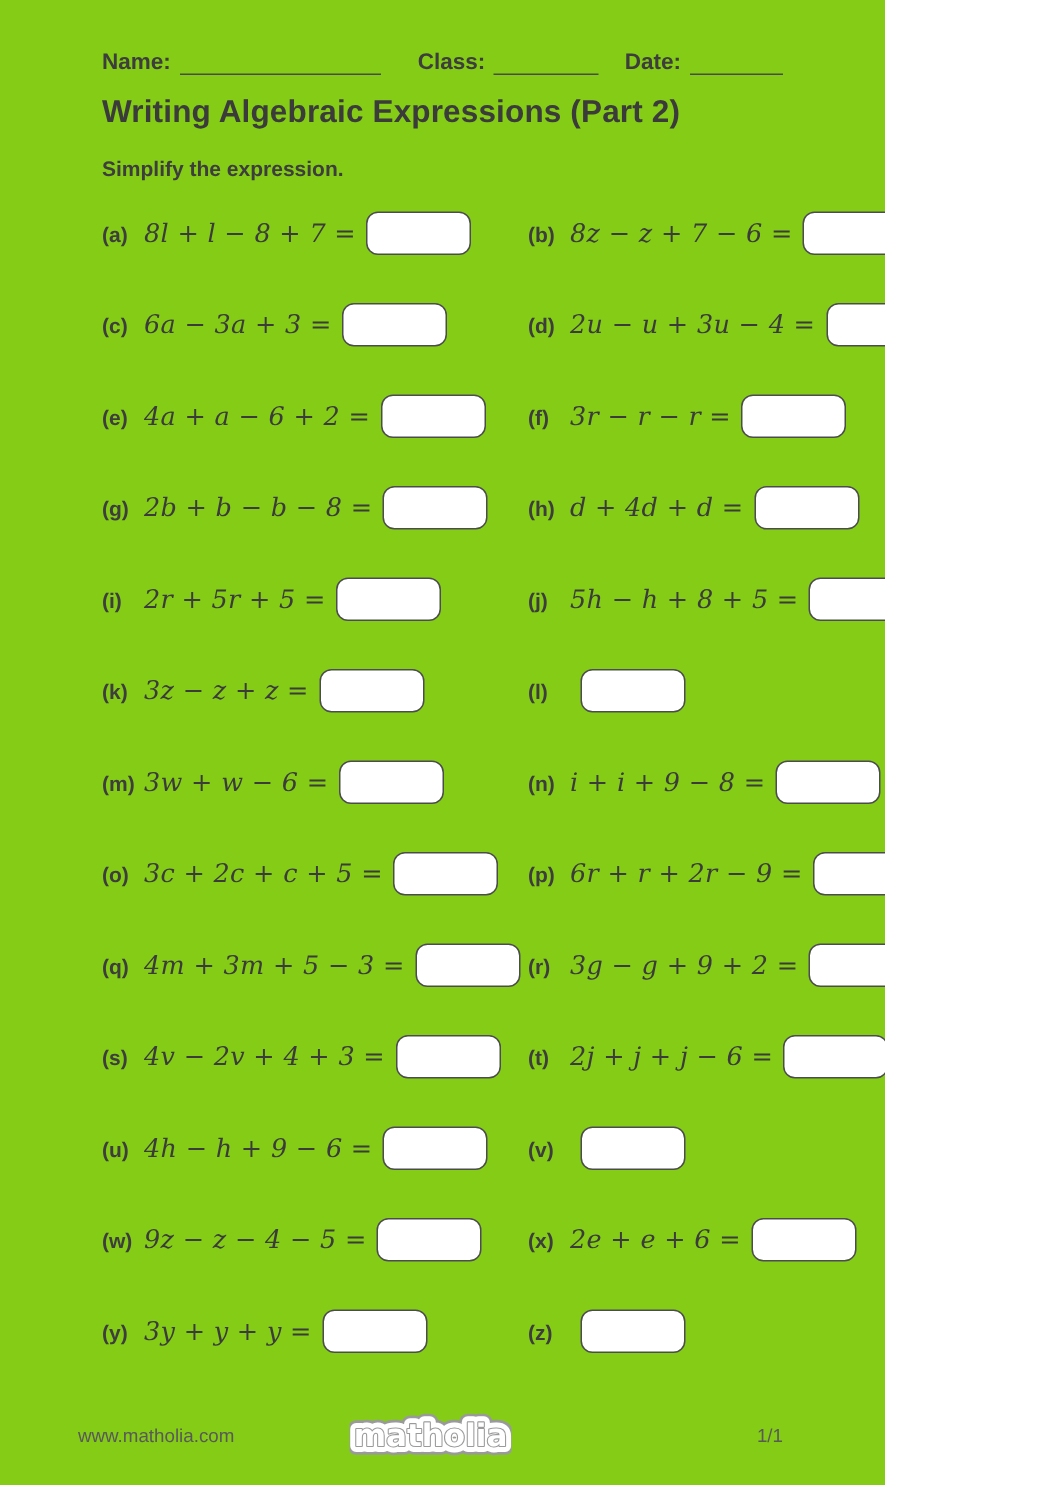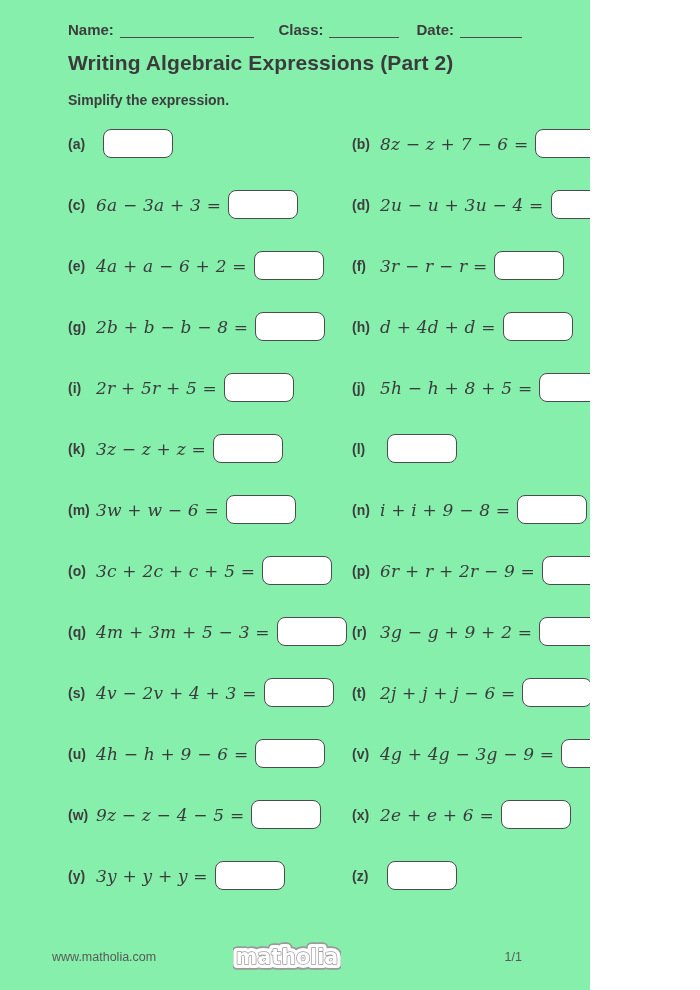--- a/index.html
+++ b/index.html
@@ -4,23 +4,23 @@
 <style>
   html, body {
     margin: 0;
     padding: 0;
     background: #ffffff;
   }
   .page {
     position: relative;
     width: 590px;
     height: 990px;
-    background: #86efac;
+    background: #84cc16;
     box-sizing: border-box;
-    padding: 16px 68px 0 68px;
+    padding: 28px 68px 0 68px;
     font-family: "Liberation Sans", sans-serif;
     color: #3d3d3d;
     overflow: hidden;
   }
   
   .header-row {
     display: flex;
     align-items: flex-end;
     height: 22px;
     font-size: 15px;
@@ -118,20 +118,21 @@
     <span>Date:</span>
     <span class="write-line date-line"></span>
   </div>
 
   <h1 class="title">Writing Algebraic Expressions (Part 2)</h1>
   <div class="instruction">Simplify the expression.</div>
 
   <div class="problems-grid">
   <div class="problem">
     <span class="plabel">(a)</span>
+    <span class="pexpr">8l + l − 8 + 7 =</span>
     <span class="answer-box"></span>
   </div>
 
   <div class="problem">
     <span class="plabel">(b)</span>
     <span class="pexpr">8z − z + 7 − 6 =</span>
     <span class="answer-box"></span>
   </div>
 
   <div class="problem">
@@ -242,21 +243,20 @@
   </div>
 
   <div class="problem">
     <span class="plabel">(u)</span>
     <span class="pexpr">4h − h + 9 − 6 =</span>
     <span class="answer-box"></span>
   </div>
 
   <div class="problem">
     <span class="plabel">(v)</span>
-    <span class="pexpr">4g + 4g − 3g − 9 =</span>
     <span class="answer-box"></span>
   </div>
 
   <div class="problem">
     <span class="plabel">(w)</span>
     <span class="pexpr">9z − z − 4 − 5 =</span>
     <span class="answer-box"></span>
   </div>
 
   <div class="problem">

